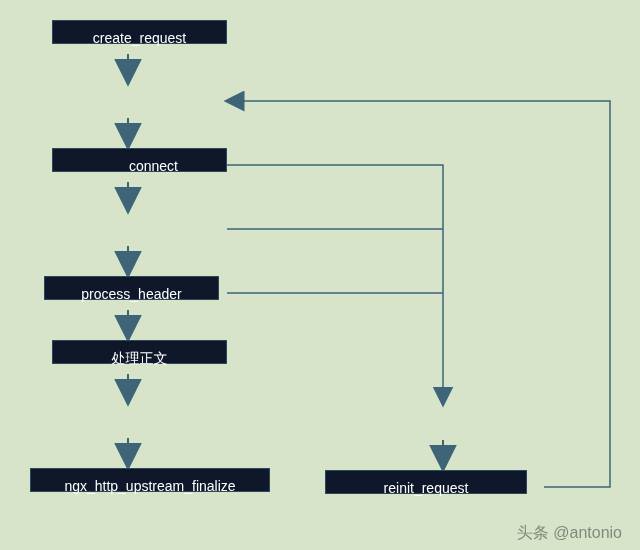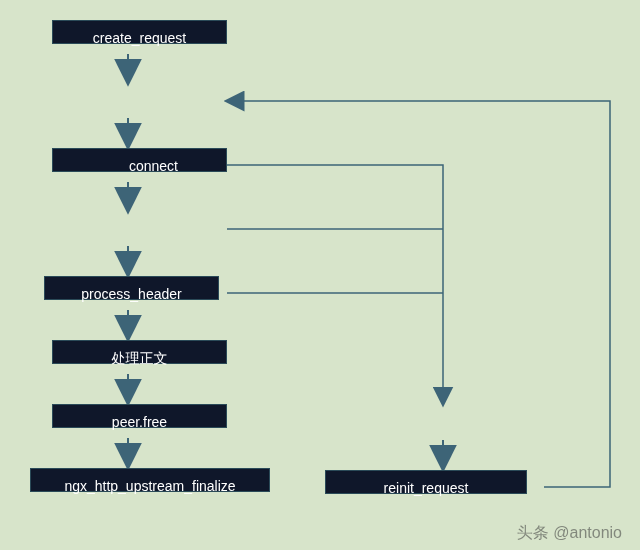--- a/index.html
+++ b/index.html
@@ -93,23 +93,20 @@
 
 
   <div class="node" style="left:44px; top:276px; width:175px;">
     <span>process_header</span>
   </div>
 
   <div class="node" style="left:52px; top:340px; width:175px;">
     <span>处理正文</span>
   </div>
 
-  <div class="node" style="left:52px; top:404px; width:175px;">
-    <span>peer.free</span>
-  </div>
 
   <div class="node" style="left:30px; top:468px; width:240px;">
     <span>ngx_http_upstream_finalize</span>
   </div>
 
 
   <div class="node" style="left:325px; top:470px; width:202px;">
     <span>reinit_request</span>
   </div>
 

